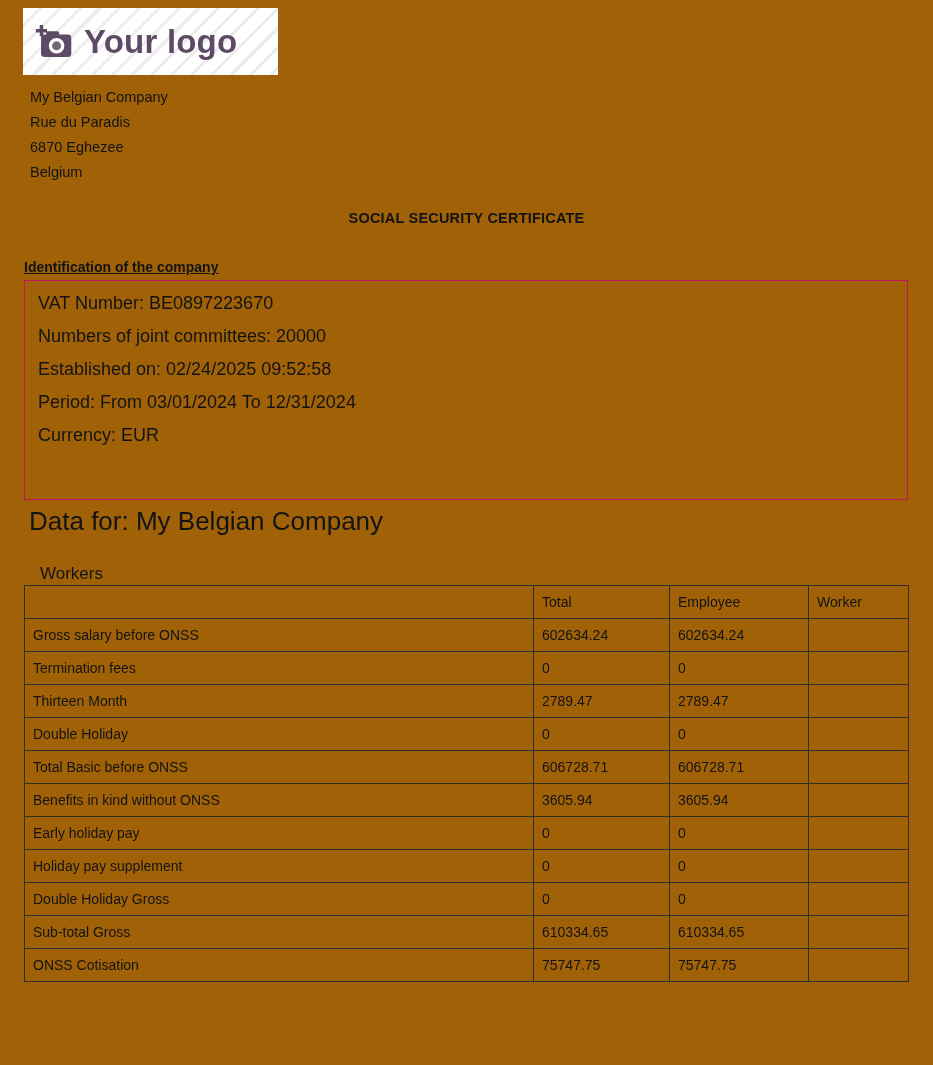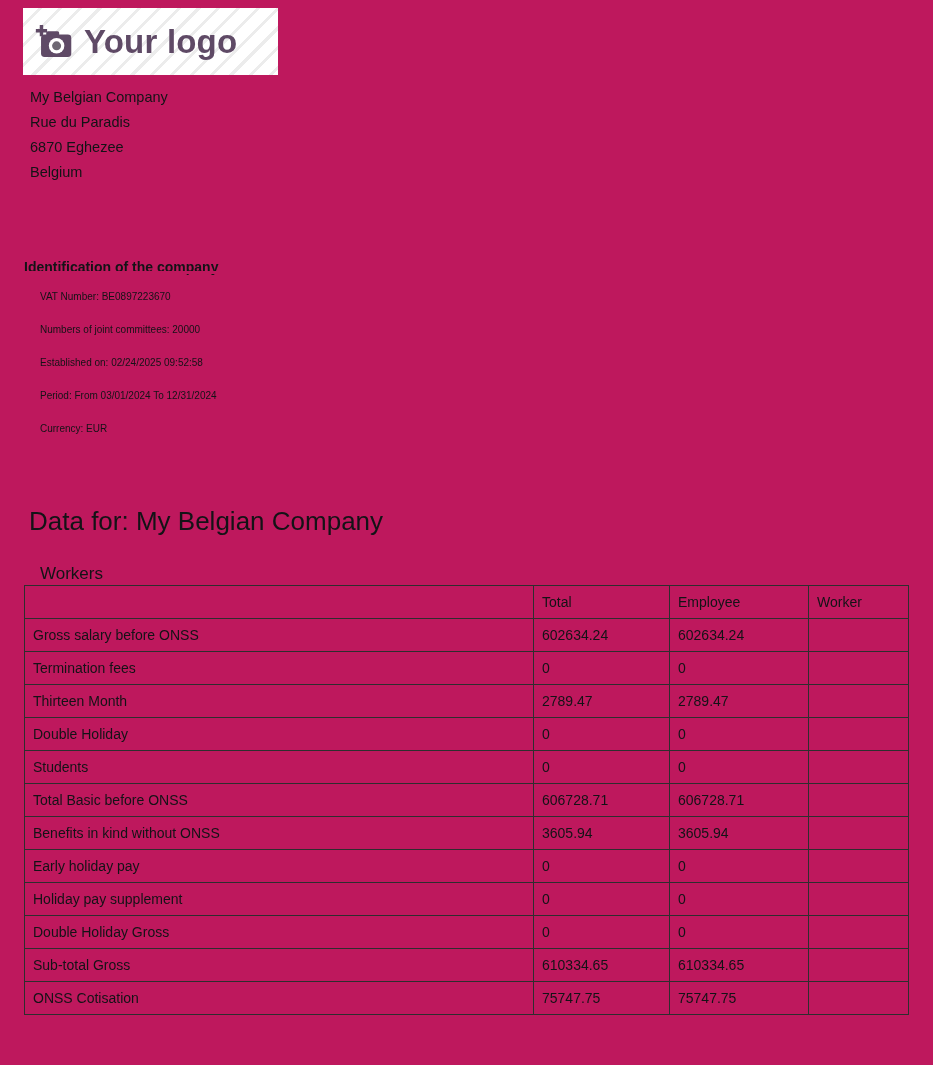--- a/index.html
+++ b/index.html
@@ -5,21 +5,21 @@
   * { box-sizing: border-box; }
   html, body { margin: 0; padding: 0; background: #ffffff; }
   body {
     font-family: "Liberation Sans", "DejaVu Sans", sans-serif;
     color: #131316;
   }
   .page {
     position: relative;
     width: 933px;
     height: 1065px;
-    background: #be185d;
+    background: #a16207;
     overflow: hidden;
   }
 
   
   .logo-band {
     position: absolute;
     left: 23px;
     top: 8px;
     width: 255px;
     height: 67px;
@@ -62,26 +62,26 @@
     position: absolute;
     left: 24px;
     top: 259px;
     font-size: 14px;
     font-weight: bold;
     text-decoration: underline;
   }
   .ident-box {
     position: absolute;
     left: 24px;
-    top: 271px;
+    top: 280px;
     width: 884px;
     height: 220px;
-    border: 3px solid #be185d;
+    border: 1px solid #be185d;
     padding: 13px 12px 0 13px;
-    font-size: 10px;
+    font-size: 18px;
   }
   .ident-box p { margin: 0 0 14px 0; line-height: 19px; }
 
   .data-for {
     position: absolute;
     left: 24px;
     top: 501px;
     margin: 5px;
     font-size: 26px;
     font-weight: 400;
@@ -134,20 +134,21 @@
     <span class="logo-text">Your logo</span>
   </div>
 
   <div class="address">
     <div>My Belgian Company</div>
     <div>Rue du Paradis</div>
     <div>6870 Eghezee</div>
     <div>Belgium</div>
   </div>
 
+  <div class="doc-title">SOCIAL SECURITY CERTIFICATE</div>
 
   <div class="ident-heading">Identification of the company</div>
 
   <div class="ident-box">
     <p>VAT Number: BE0897223670</p>
     <p>Numbers of joint committees: 20000</p>
     <p>Established on: 02/24/2025 09:52:58</p>
     <p>Period: From 03/01/2024 To 12/31/2024</p>
     <p>Currency: EUR</p>
   </div>
@@ -194,26 +195,20 @@
       <td></td>
     </tr>
 
     <tr>
       <td>Double Holiday</td>
       <td>0</td>
       <td>0</td>
       <td></td>
     </tr>
 
-    <tr>
-      <td>Students</td>
-      <td>0</td>
-      <td>0</td>
-      <td></td>
-    </tr>
 
     <tr>
       <td>Total Basic before ONSS</td>
       <td>606728.71</td>
       <td>606728.71</td>
       <td></td>
     </tr>
 
     <tr>
       <td>Benefits in kind without ONSS</td>

